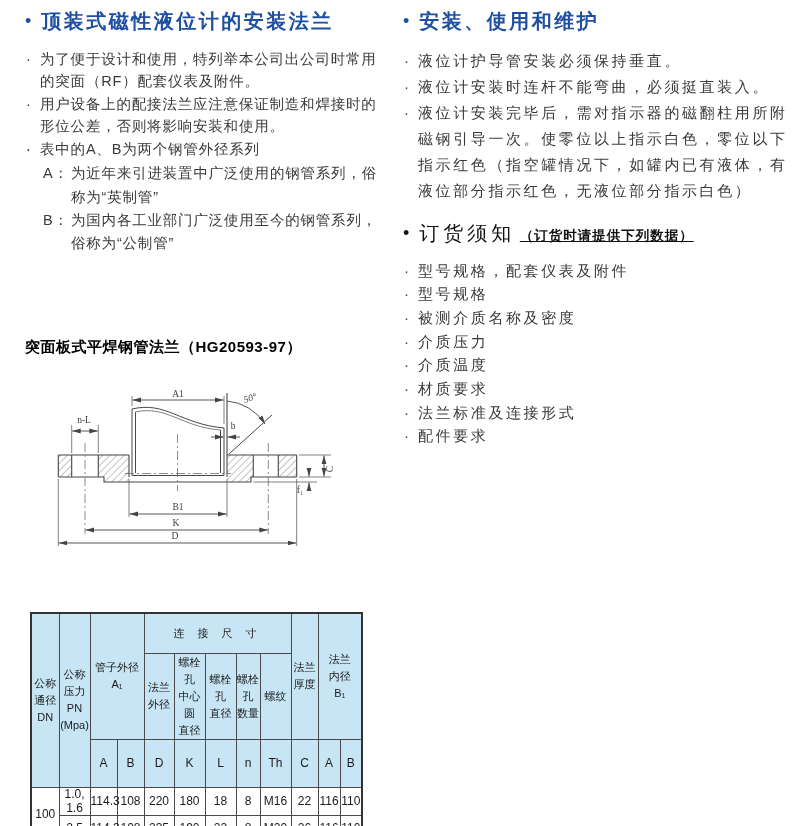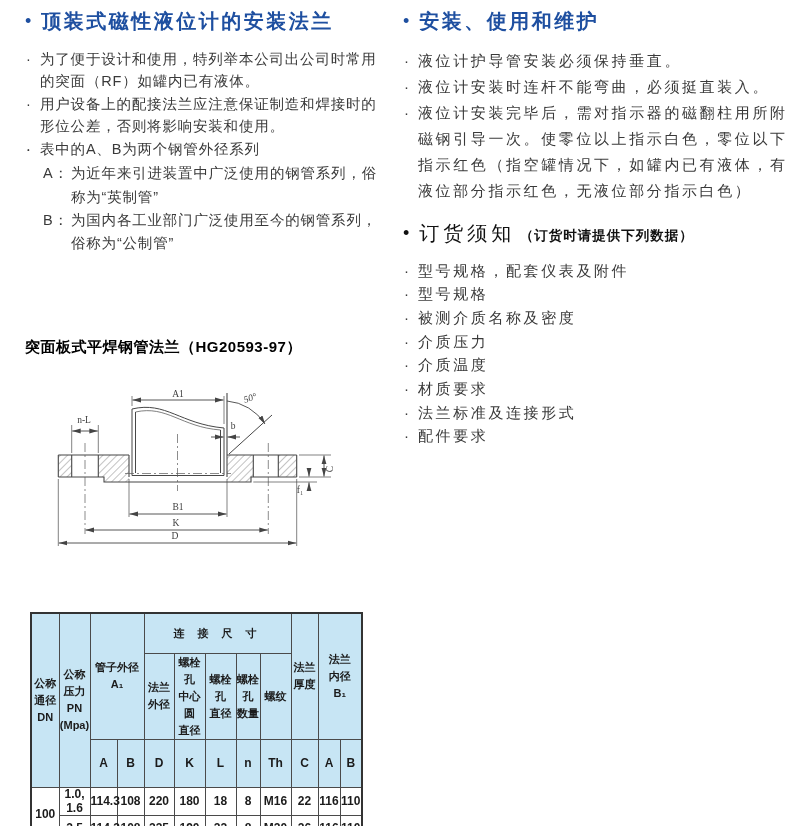--- a/index.html
+++ b/index.html
@@ -11,21 +11,21 @@
   }
   
   .h1row { display:flex; align-items:baseline; gap:10px; }
   .hbullet { font-size:18px; color:#1e4fa0; line-height:1; position:relative; top:-1px; }
   .hbullet.dark { color:#111; }
   h1.blue {
     font-size:20px; font-weight:bold; color:#1e4fa0; letter-spacing:2.5px;
     font-family:Liberation Mono, monospace; display:inline-block;
   }
   h2.order { font-size:20px; font-weight:normal; color:#111; letter-spacing:4px; display:inline; }
-  .order-note { font-size:13.5px; font-weight:bold; color:#111; letter-spacing:1px; }
+  .order-note { font-size:13.5px; font-weight:bold; color:#111; letter-spacing:1px;text-decoration:underline; }
   .dtitle { font-size:15px; font-weight:bold; color:#000000; letter-spacing:0.5px; }
   
   #left-text  { position:absolute; left:25px; top:8px;  width:360px; }
   #right-col  { position:absolute; left:403px; top:8px; width:390px; }
   #drawing-title { position:absolute; left:25px; top:338px; width:360px; }
   #figure { position:absolute; left:28px; top:388px; }
   #spec-table { position:absolute; left:30px; top:612px; }
   
   .blist { margin-top:13px; }
   .bitem { position:relative; padding-left:15px; font-size:14.5px; line-height:1.55; letter-spacing:0.8px; color:#3a3a3a; }
@@ -37,21 +37,21 @@
   .order-block { margin-top:16px; }
   .olist { margin-top:12px; }
   .olist .bitem { font-size:15px; line-height:1.58; letter-spacing:2.6px; }
   
   table.spec {
     border-collapse:collapse; table-layout:fixed; width:331px;
     border:2px solid #333; background:#fff; color:#1b1b1b;
   }
   table.spec th, table.spec td {
     border:1px solid #4a4a4a; text-align:center; vertical-align:middle;
-    font-weight:bold; white-space:pre-line; padding:0;
+    font-weight:normal; white-space:pre-line; padding:0;
   }
   table.spec th { background:#c7e5f4; font-size:11px; line-height:1.55; }
   th.connect { font-size:13px; letter-spacing:5px; }
   th.small { font-size:10px; line-height:1.3; }
   tr.hr1 > th { height:40px; }
   tr.hr2 > th { height:50px; }
   tr.hr3 > th { height:48px; font-size:12px; }
   tr.dr > td { height:27px; font-size:12px; line-height:1.15; }
   td.pnv { font-size:11.5px; }
   
@@ -63,21 +63,21 @@
 <div id="page">
 
   <div id="left-text">
     <div class="h1row">
       <span class="hbullet">•</span>
       <h1 class="blue">顶装式磁性液位计的安装法兰</h1>
     </div>
     <div class="blist">
 
         <div class="bitem">
-          <span class="bdot">·</span><span>为了便于设计和使用，特列举本公司出公司时常用的突面（RF）如罐内已有液体。</span>
+          <span class="bdot">·</span><span>为了便于设计和使用，特列举本公司出公司时常用的突面（RF）配套仪表及附件。</span>
         </div>
 
         <div class="bitem">
           <span class="bdot">·</span><span>用户设备上的配接法兰应注意保证制造和焊接时的形位公差，否则将影响安装和使用。</span>
         </div>
 
         <div class="bitem">
           <span class="bdot">·</span>
         </div>
 

